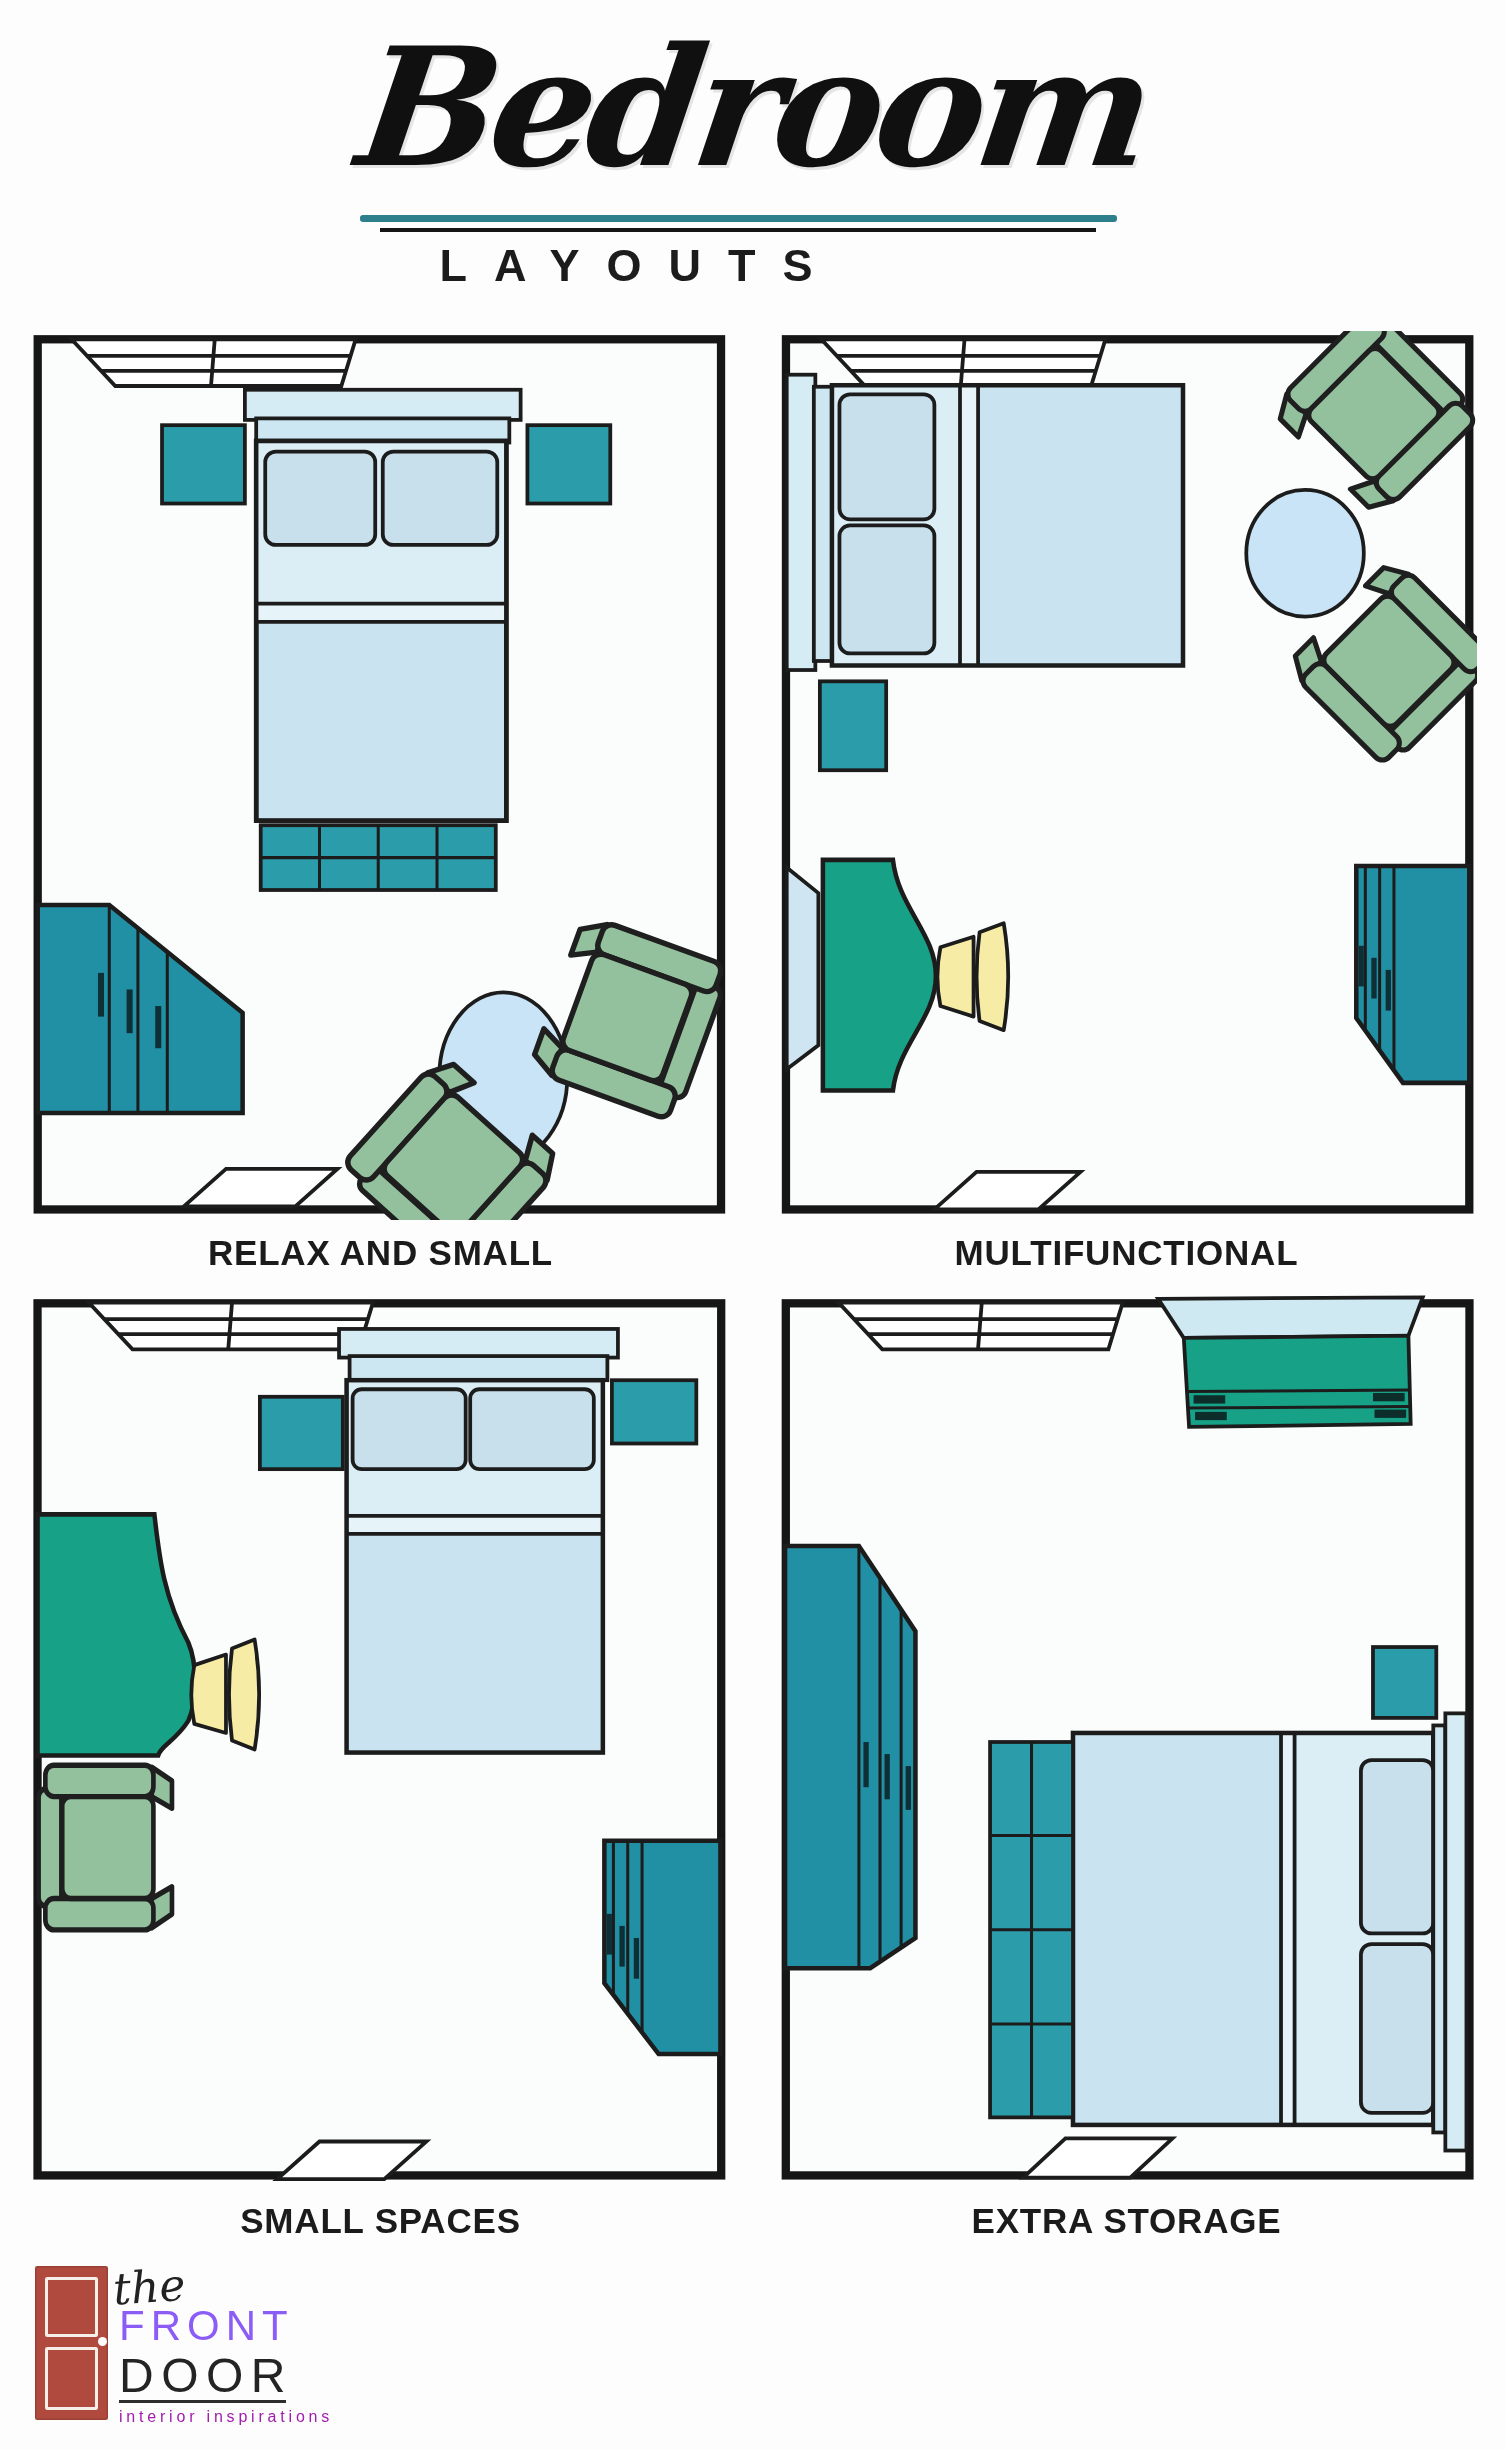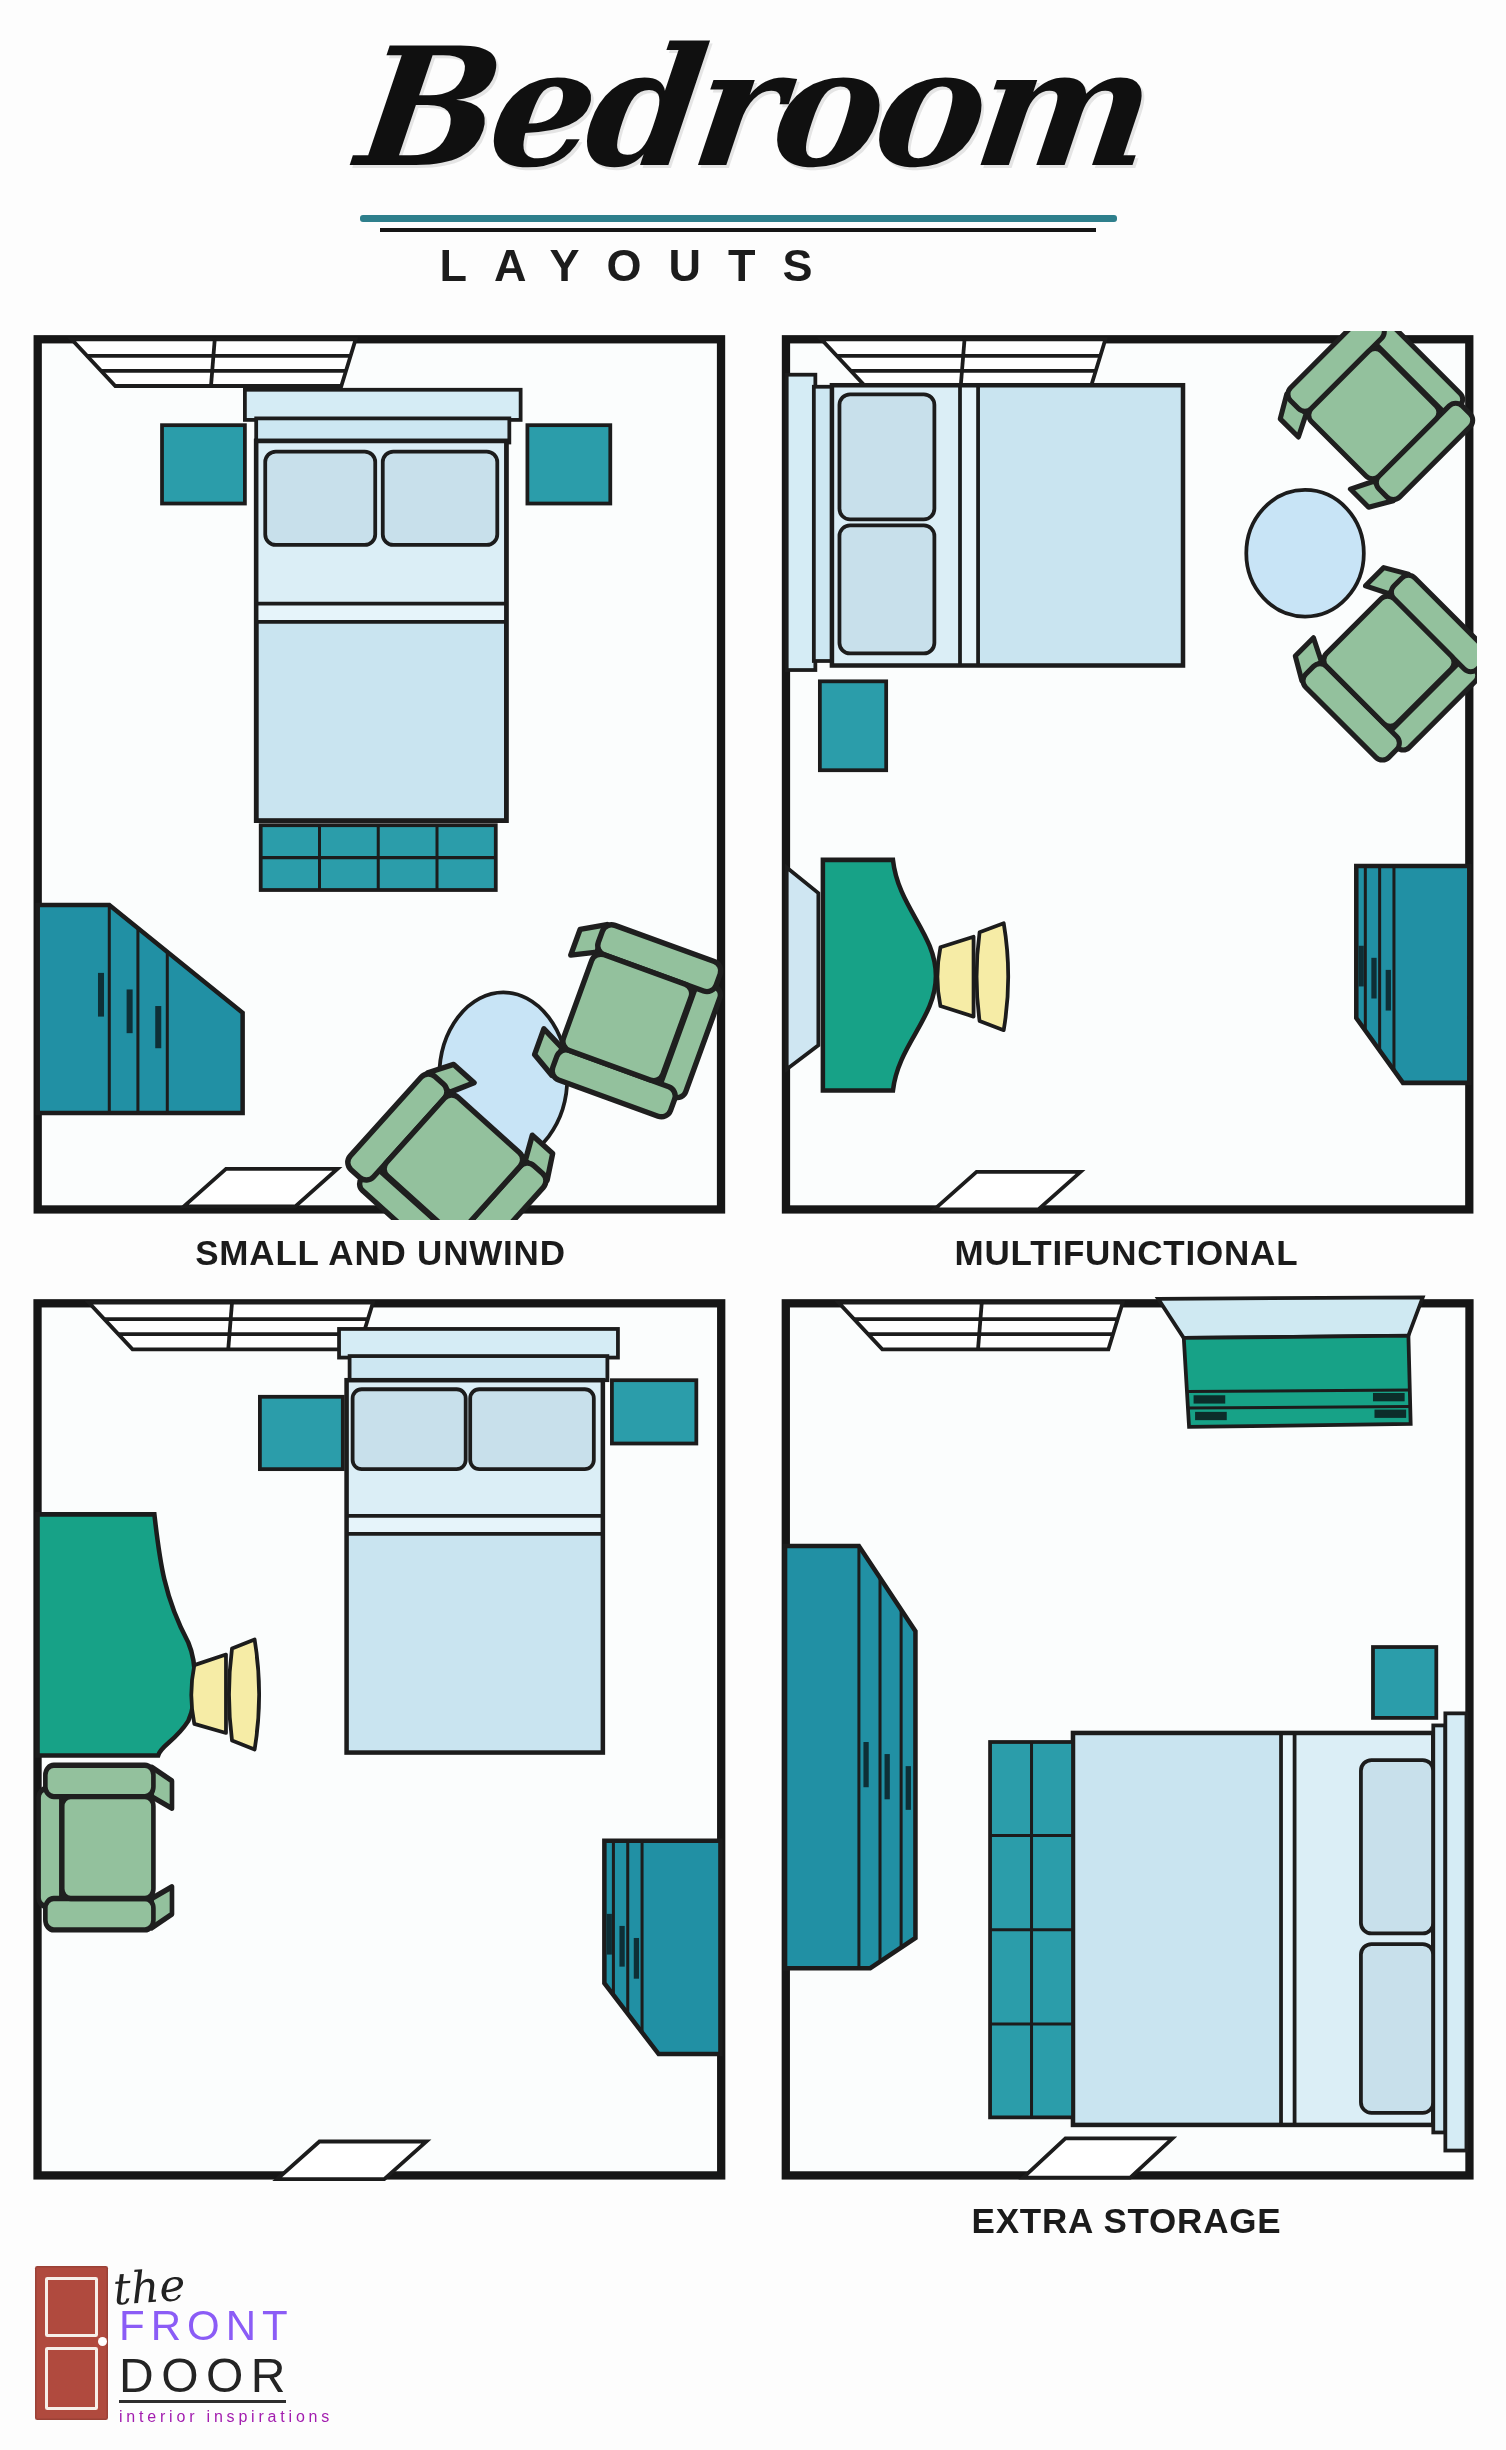--- a/index.html
+++ b/index.html
@@ -249,22 +249,23 @@
       <rect x="1314" y="2312" width="110" height="498" fill="#2b9daa" stroke-width="5"></rect>
       <line x1="1369" y1="2312" x2="1369" y2="2810" stroke-width="4"></line>
       <line x1="1314" y1="2436" x2="1424" y2="2436" stroke-width="4"></line>
       <line x1="1314" y1="2561" x2="1424" y2="2561" stroke-width="4"></line>
       <line x1="1314" y1="2686" x2="1424" y2="2686" stroke-width="4"></line>
     </g>
 
     <path d="M1414,2838 L1556,2838 L1500,2890 L1358,2890 Z" fill="#ffffff" stroke="#1c1c1c" stroke-width="5"></path>
   </svg>
 
-  <div class="abs caption" style="left:30px;top:1233px">SMALL AND UNWIND</div>
+  <div class="abs caption" style="left:30px;top:1233px">RELAX AND SMALL</div>
   <div class="abs caption" style="left:776px;top:1233px">MULTIFUNCTIONAL</div>
+  <div class="abs caption" style="left:30px;top:2201px">SMALL SPACES</div>
   <div class="abs caption" style="left:776px;top:2201px">EXTRA STORAGE</div>
 
   <div class="abs" id="fd-door">
     <div class="fd-panel" id="fd-panel-top"></div>
     <div class="fd-panel" id="fd-panel-bottom"></div>
     <div id="fd-knob"></div>
   </div>
   <div class="abs" id="fd-the">the</div>
   <div class="abs" id="fd-front">FRONT</div>
   <div class="abs" id="fd-door-word">DOOR</div>

